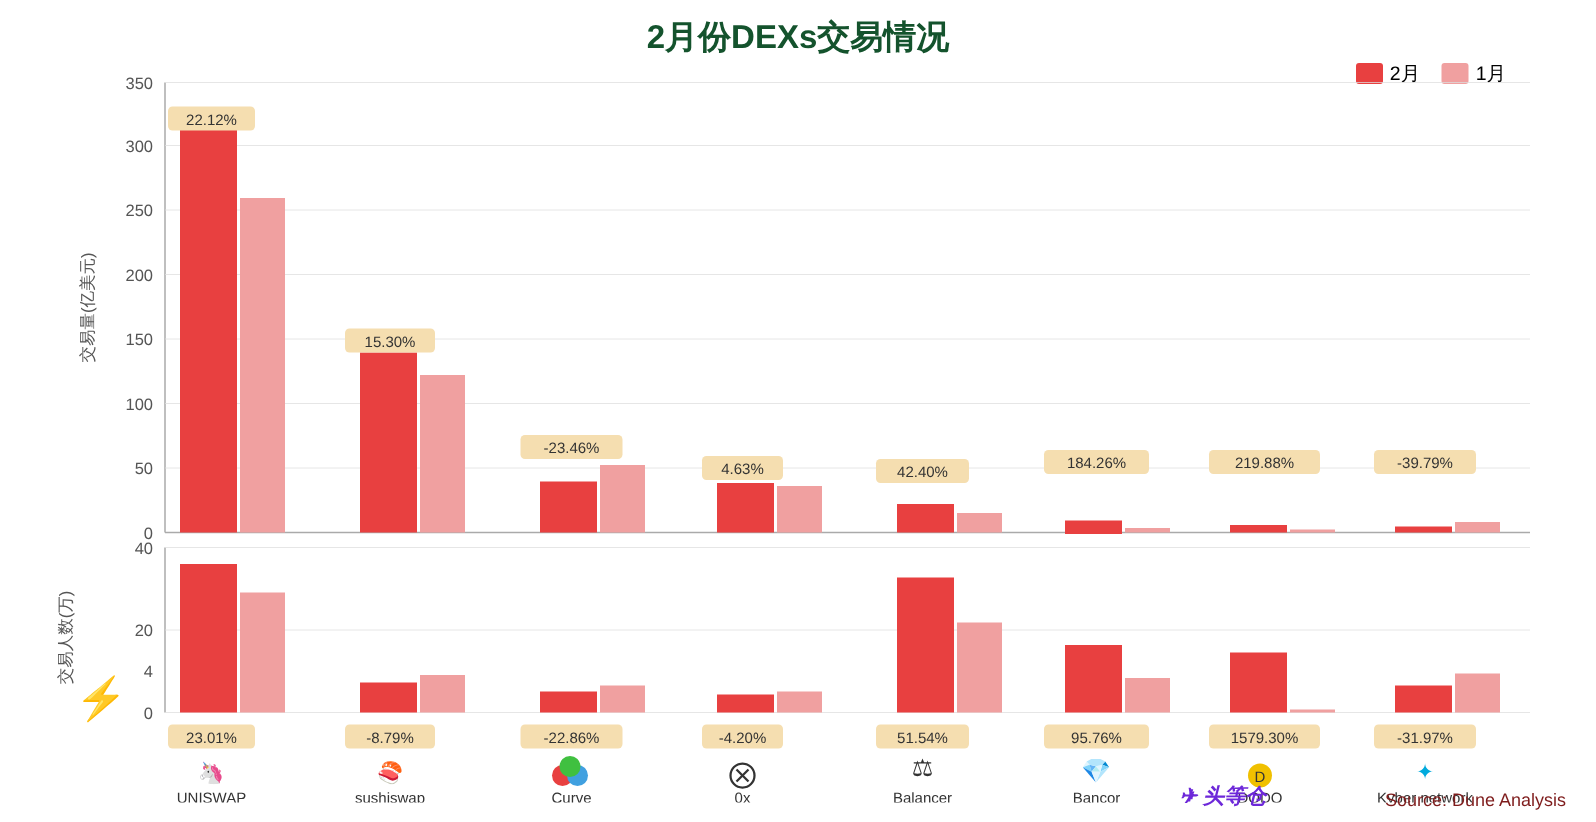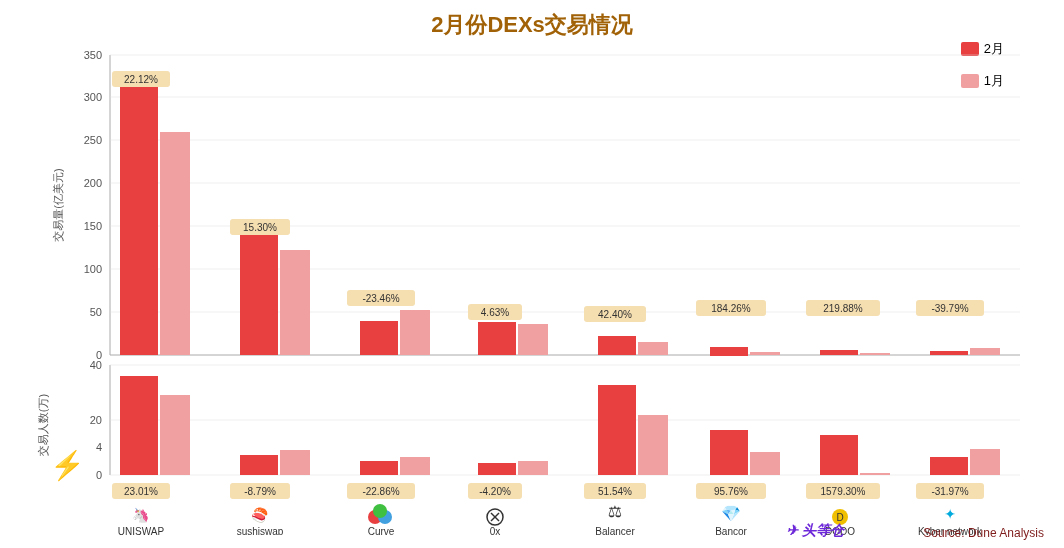--- a/index.html
+++ b/index.html
@@ -15,32 +15,31 @@
       width: 1064px;
       height: 548px;
       background: #fff;
       position: relative;
       padding: 10px 20px;
     }
     .title {
       text-align: center;
       font-size: 22px;
       font-weight: bold;
-      color: #a16207;
+      color: #14532d;
       margin-bottom: 18px;
     }
     .legend {
       position: absolute;
       top: 40px;
       right: 60px;
       display: flex;
       align-items: flex-start;
       gap: 14px;
       font-size: 13px;
-      flex-direction: column;
     }
     .legend-item {
       display: flex;
       align-items: center;
       gap: 5px;
     }
     .legend-box {
       width: 18px;
       height: 14px;
       border-radius: 2px;

